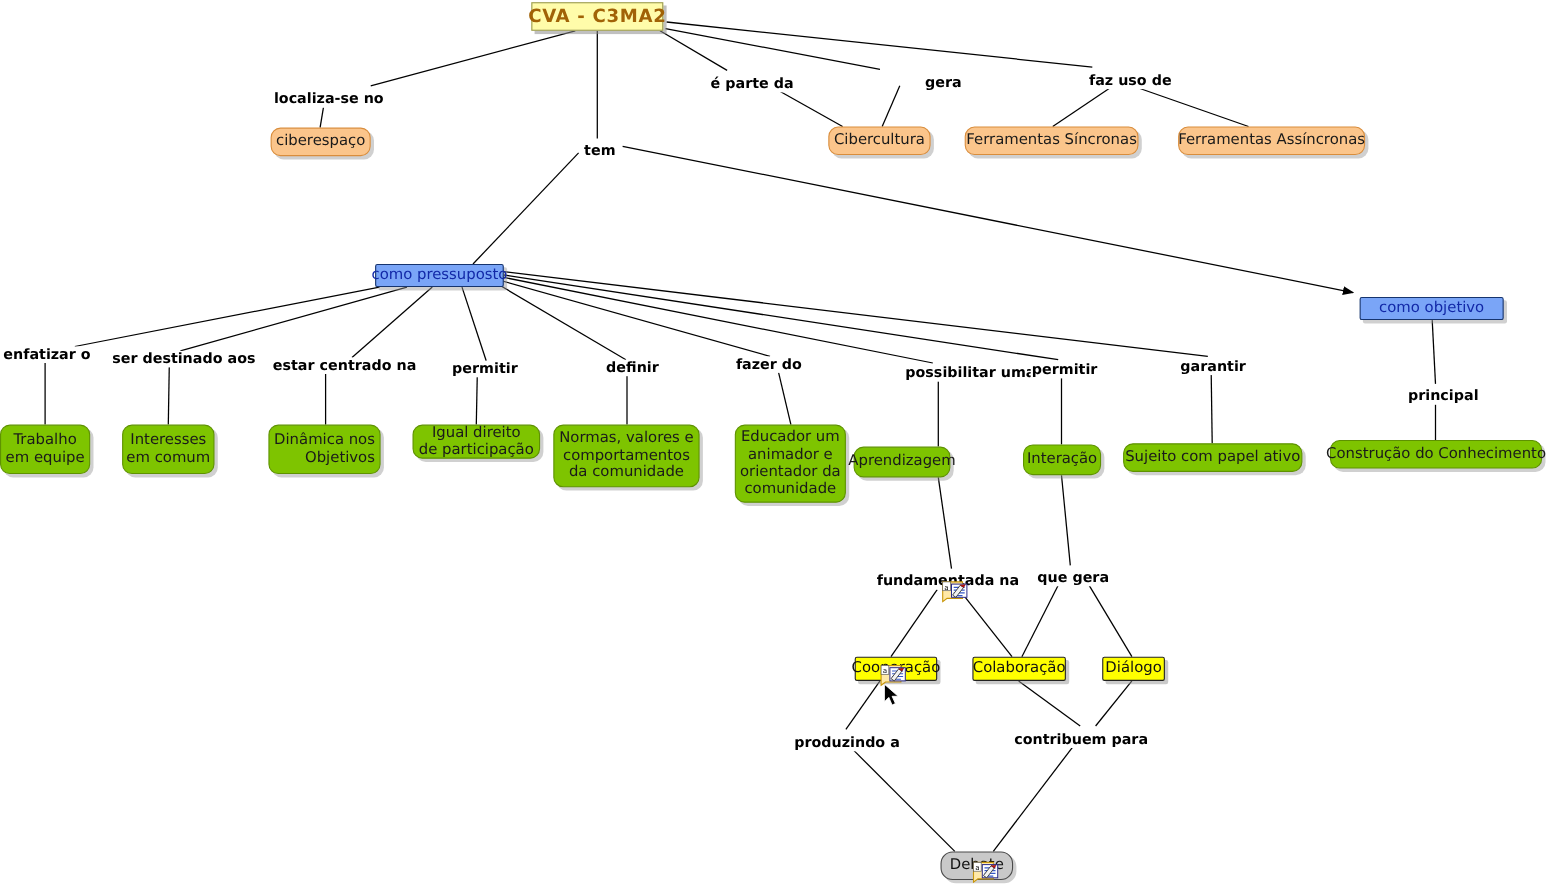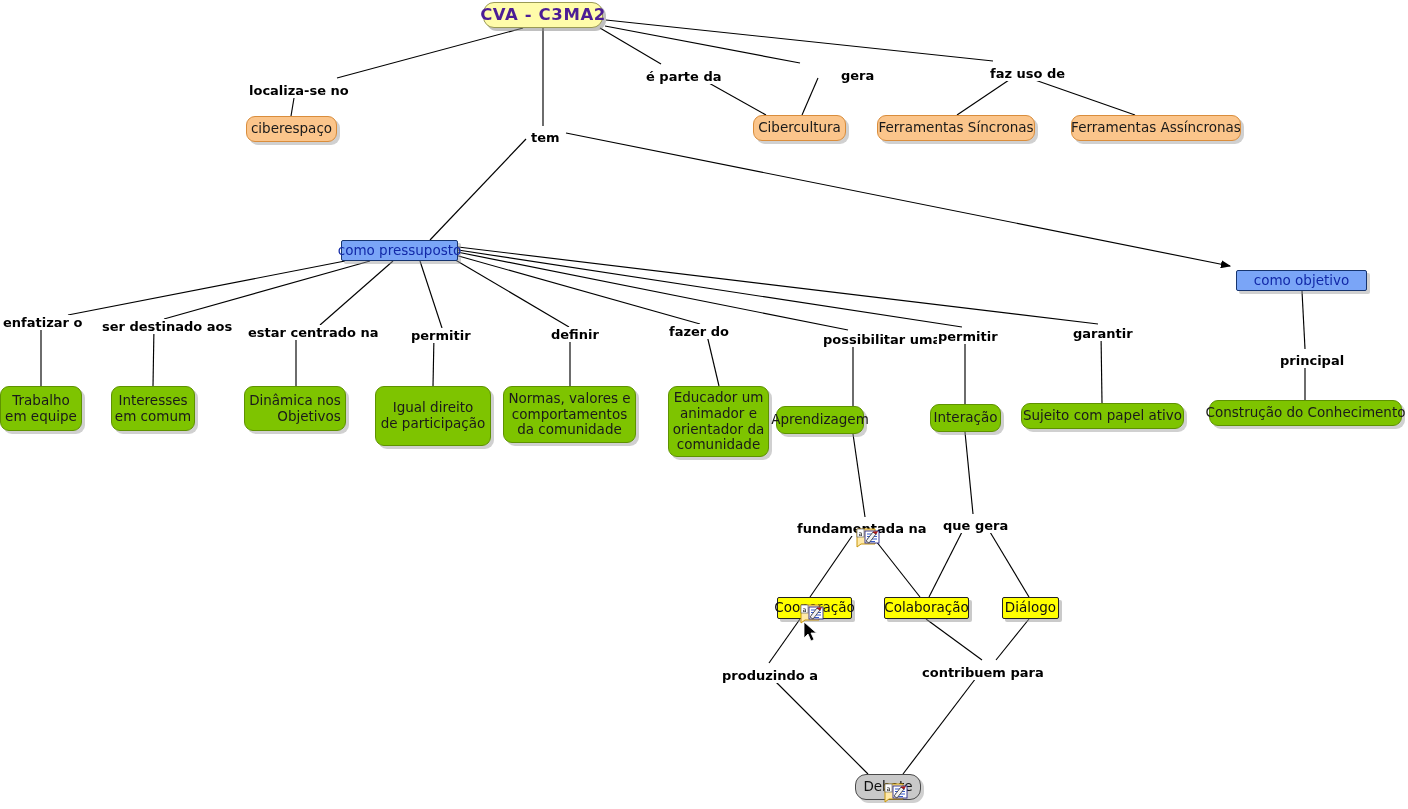--- a/index.html
+++ b/index.html
@@ -29,22 +29,22 @@
     display: flex;
     align-items: center;
     justify-content: center;
     text-align: center;
     white-space: pre;
     line-height: 1.18;
   }
   .n-root {
     background: #fffcaa;
     border: 1.6px solid #9a9a55;
-    border-radius: 11px;
-    color: #4c1d95;
+    border-radius: 0;
+    color: #a16207;
     font-weight: bold;
     font-size: 16.5px;
     letter-spacing: 0.6px;
     box-shadow: 3px 3px 0 rgba(140,140,140,0.55);
   }
   .n-orange {
     background: #fbc58b;
     border: 1.5px solid #d98d3c;
     border-radius: 9px;
     color: #1a1a1a;
@@ -170,21 +170,21 @@
       <div class="node n-orange" style="left: 877px; top: 115px; width: 158px; height: 26px;">Ferramentas Síncronas</div>
       <div class="node n-orange" style="left: 1071px; top: 115px; width: 170px; height: 26px;">Ferramentas Assíncronas</div>
       <div class="node n-blue" style="left: 341px; top: 240px; width: 117px; height: 21px;">como pressuposto</div>
       <div class="node n-blue" style="left: 1236px; top: 270px; width: 131px; height: 21px;">como objetivo</div>
       <div class="node n-green" style="left: 0px; top: 386px; width: 82px; height: 45px;">Trabalho
 em equipe</div>
       <div class="node n-green" style="left: 111px; top: 386px; width: 84px; height: 45px;">Interesses
 em comum</div>
       <div class="node n-green" style="left: 244px; top: 386px; width: 102px; height: 45px; text-align: right;">Dinâmica nos
 Objetivos</div>
-      <div class="node n-green" style="left: 375px; top: 386px; width: 116px; height: 60px;">Igual direito
+      <div class="node n-green" style="left: 375px; top: 386px; width: 116px; height: 31px;">Igual direito
 de participação</div>
       <div class="node n-green" style="left: 503px; top: 386px; width: 133px; height: 57px;">Normas, valores e
 comportamentos
 da comunidade</div>
       <div class="node n-green" style="left: 668px; top: 386px; width: 101px; height: 71px;">Educador um
 animador e
 orientador da
 comunidade</div>
       <div class="node n-green" style="left: 776px; top: 406px; width: 88px; height: 28px;">Aprendizagem</div>
       <div class="node n-green" style="left: 930px; top: 404px; width: 71px; height: 28px;">Interação</div>

